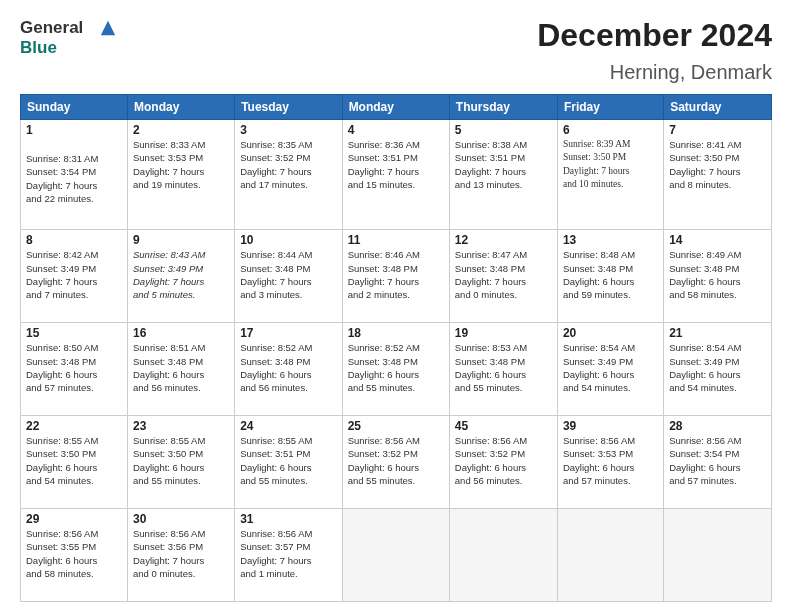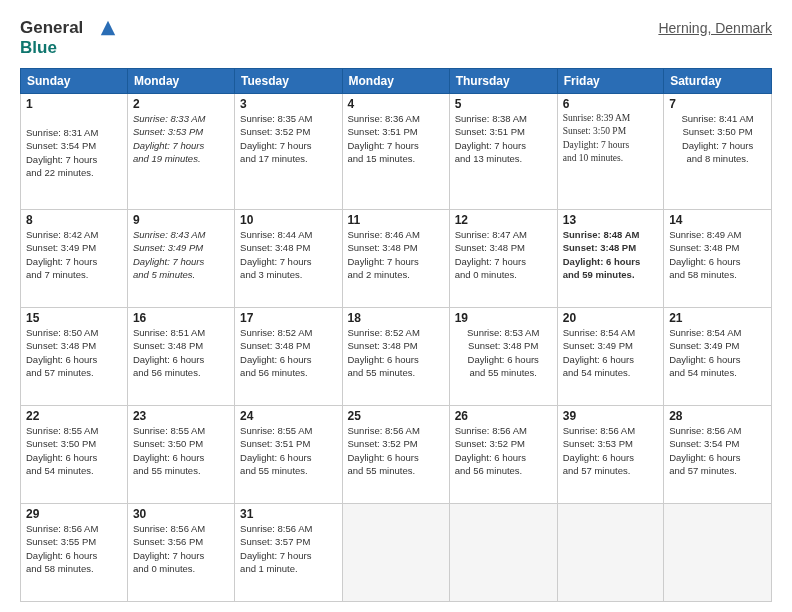--- a/index.html
+++ b/index.html
@@ -51,24 +51,23 @@
     .title-block {
       text-align: right;
     }
     .month-title {
       font-size: 32px;
       font-weight: bold;
       color: #222;
       line-height: 1.1;
     }
     .location {
-      font-size: 14px;
+      font-size: 20px;
       color: #555;
-      margin-top: 2px;
-      text-decoration: underline;
+      margin-top: 8px;
     }
     .calendar {
       width: 100%;
       border-collapse: collapse;
       flex: 1;
     }
     .calendar th {
       background-color: #2a6db5;
       color: #fff;
       font-size: 12px;
@@ -108,20 +107,21 @@
     <div class="logo">
       <div class="logo-text">
         <span class="logo-general">General</span>
         <svg class="logo-icon" viewBox="0 0 20 20">
           <polygon points="10,2 18,18 2,18" fill="#2a6db5"></polygon>
         </svg>
       </div>
       <span class="logo-blue">Blue</span>
     </div>
     <div class="title-block">
+      <div class="month-title">December 2024</div>
       <div class="location">Herning, Denmark</div>
     </div>
   </div>
 
   <table class="calendar">
     <thead>
       <tr>
       <th>Sunday</th>
           <th>Monday</th>
           <th>Tuesday</th>
@@ -135,21 +135,21 @@
     <tr>
           <td>
             <span class="day-num">1</span>
             <div class="day-info" style="white-space: pre-line; margin-top: 15px;">Sunrise: 8:31 AM
 Sunset: 3:54 PM
 Daylight: 7 hours
 and 22 minutes.</div>
           </td>
           <td>
             <span class="day-num">2</span>
-            <div class="day-info" style="white-space: pre-line; font-style: italic;">Sunrise: 8:33 AM
+            <div class="day-info" style="white-space: pre-line;">Sunrise: 8:33 AM
 Sunset: 3:53 PM
 Daylight: 7 hours
 and 19 minutes.</div>
           </td>
           <td>
             <span class="day-num">3</span>
             <div class="day-info" style="white-space: pre-line;">Sunrise: 8:35 AM
 Sunset: 3:52 PM
 Daylight: 7 hours
 and 17 minutes.</div>
@@ -170,21 +170,21 @@
           </td>
           <td>
             <span class="day-num">6</span>
             <div class="day-info" style="white-space: pre-line; font-family: Liberation Serif, serif;">Sunrise: 8:39 AM
 Sunset: 3:50 PM
 Daylight: 7 hours
 and 10 minutes.</div>
           </td>
           <td>
             <span class="day-num">7</span>
-            <div class="day-info" style="white-space: pre-line; text-align: center;">Sunrise: 8:41 AM
+            <div class="day-info" style="white-space: pre-line;">Sunrise: 8:41 AM
 Sunset: 3:50 PM
 Daylight: 7 hours
 and 8 minutes.</div>
           </td>
         </tr>
         <tr>
           <td>
             <span class="day-num">8</span>
             <div class="day-info" style="white-space: pre-line;">Sunrise: 8:42 AM
 Sunset: 3:49 PM
@@ -214,21 +214,21 @@
           </td>
           <td>
             <span class="day-num">12</span>
             <div class="day-info" style="white-space: pre-line;">Sunrise: 8:47 AM
 Sunset: 3:48 PM
 Daylight: 7 hours
 and 0 minutes.</div>
           </td>
           <td>
             <span class="day-num">13</span>
-            <div class="day-info" style="white-space: pre-line; font-weight: bold;">Sunrise: 8:48 AM
+            <div class="day-info" style="white-space: pre-line;">Sunrise: 8:48 AM
 Sunset: 3:48 PM
 Daylight: 6 hours
 and 59 minutes.</div>
           </td>
           <td>
             <span class="day-num">14</span>
             <div class="day-info" style="white-space: pre-line;">Sunrise: 8:49 AM
 Sunset: 3:48 PM
 Daylight: 6 hours
 and 58 minutes.</div>
@@ -258,21 +258,21 @@
           </td>
           <td>
             <span class="day-num">18</span>
             <div class="day-info" style="white-space: pre-line;">Sunrise: 8:52 AM
 Sunset: 3:48 PM
 Daylight: 6 hours
 and 55 minutes.</div>
           </td>
           <td>
             <span class="day-num">19</span>
-            <div class="day-info" style="white-space: pre-line; text-align: center;">Sunrise: 8:53 AM
+            <div class="day-info" style="white-space: pre-line;">Sunrise: 8:53 AM
 Sunset: 3:48 PM
 Daylight: 6 hours
 and 55 minutes.</div>
           </td>
           <td>
             <span class="day-num">20</span>
             <div class="day-info" style="white-space: pre-line;">Sunrise: 8:54 AM
 Sunset: 3:49 PM
 Daylight: 6 hours
 and 54 minutes.</div>
@@ -308,21 +308,21 @@
 and 55 minutes.</div>
           </td>
           <td>
             <span class="day-num">25</span>
             <div class="day-info" style="white-space: pre-line;">Sunrise: 8:56 AM
 Sunset: 3:52 PM
 Daylight: 6 hours
 and 55 minutes.</div>
           </td>
           <td>
-            <span class="day-num">26</span>
+            <span class="day-num">45</span>
             <div class="day-info" style="white-space: pre-line;">Sunrise: 8:56 AM
 Sunset: 3:52 PM
 Daylight: 6 hours
 and 56 minutes.</div>
           </td>
           <td>
             <span class="day-num">39</span>
             <div class="day-info" style="white-space: pre-line;">Sunrise: 8:56 AM
 Sunset: 3:53 PM
 Daylight: 6 hours

